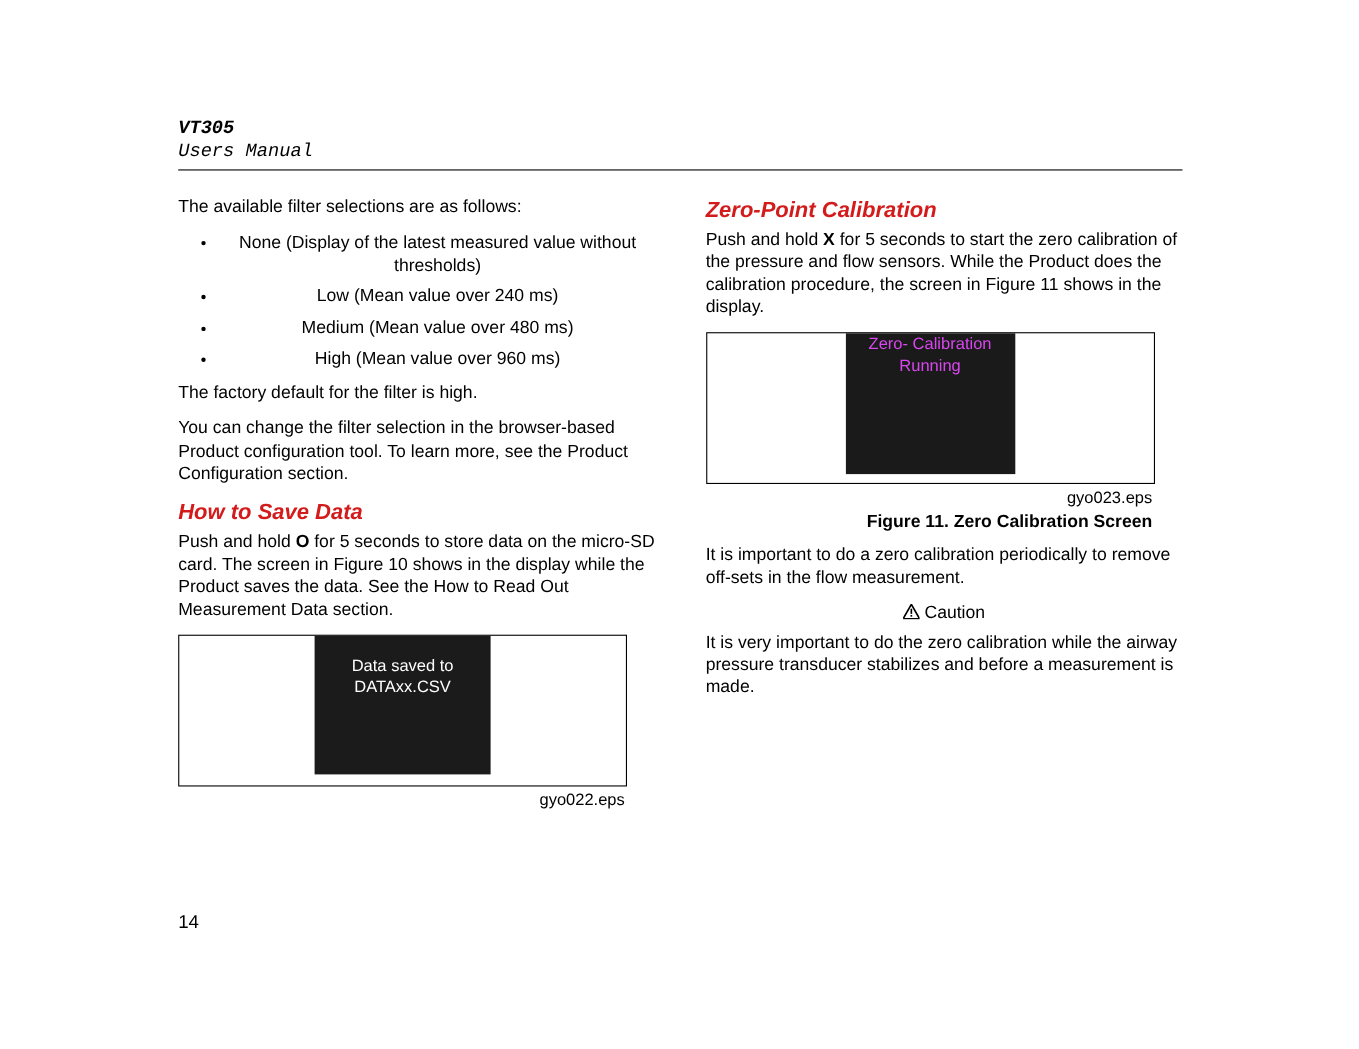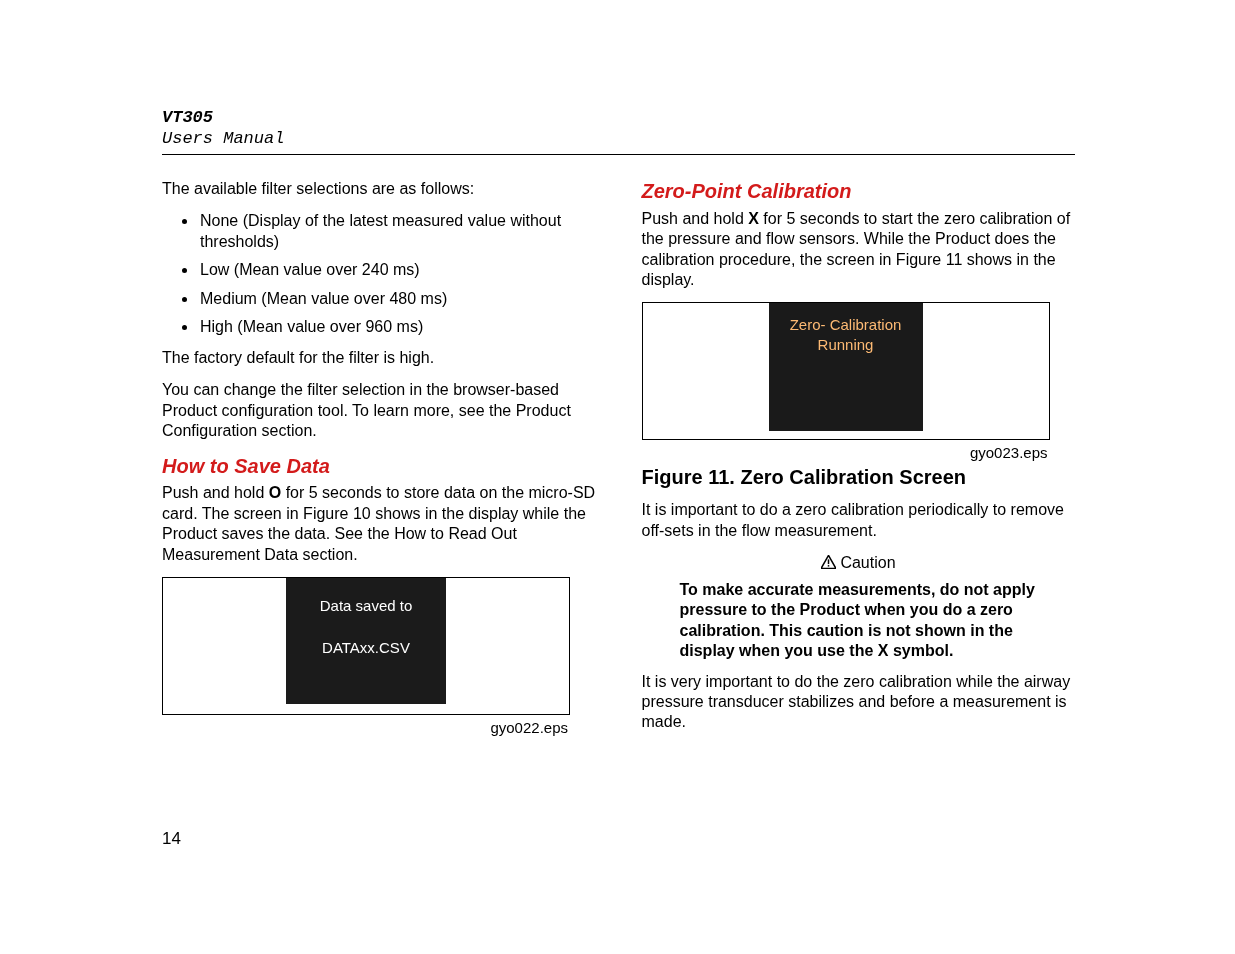--- a/index.html
+++ b/index.html
@@ -44,20 +44,21 @@
     font-size: 16px;
     line-height: 1.28;
   }
   .col p {
     margin: 0 0 12px 0;
   }
   ul.bullets {
     list-style: disc;
     padding-left: 36px;
     margin: 0 0 10px 0;
+    text-align: center;
   }
   ul.bullets li {
     padding-left: 2px;
     margin-bottom: 8px;
   }
   .section-head {
     color: #d31b1b;
     font-style: italic;
     font-weight: bold;
     font-size: 20px;
@@ -78,43 +79,41 @@
     background: #1b1b1b;
     margin-top: 0;
     color: #fff;
     font-size: 15px;
     text-align: center;
     display: flex;
     flex-direction: column;
     align-items: center;
     padding-top: 18px;
     box-sizing: border-box;
-    gap: 23px;
   }
   .screen-b {
     width: 154px;
     height: 128px;
     background: #1a1a1a;
-    color: #fdba74;
+    color: #d946ef;
     font-family: "Segoe UI", Arial, sans-serif;
     font-size: 15px;
     text-align: center;
-    padding-top: 12px;
     box-sizing: border-box;
   }
   .eps {
     text-align: right;
     font-size: 15px;
     width: 406px;
     margin-top: 3px;
   }
   .figcap {
-    text-align: left;
-    font-weight: bold;
-    font-size: 20px;
+    text-align: right;
+    font-weight: bold;
+    font-size: 16px;
     width: 406px;
     margin-top: 2px;
     margin-bottom: 10px;
   }
   .caution-line {
     text-align: center;
     font-weight: normal;
     font-size: 16px;
     margin-bottom: 6px;
   }
@@ -191,21 +190,20 @@
       <p>It is important to do a zero calibration periodically to remove off-sets in the flow measurement.</p>
 
       <div class="caution-line">
         <svg class="warn-icon" width="15" height="14" viewBox="0 0 16 14">
           <path d="M8 0 L16 14 L0 14 Z" fill="none" stroke="#000" stroke-width="1.6"></path>
           <rect x="7.2" y="4.2" width="1.6" height="5" fill="#000"></rect>
           <rect x="7.2" y="10.3" width="1.6" height="1.6" fill="#000"></rect>
         </svg>
         <span>Caution</span>
       </div>
-      <div class="caution-body">To make accurate measurements, do not apply pressure to the Product when you do a zero calibration. This caution is not shown in the display when you use the X symbol.</div>
 
       <p>It is very important to do the zero calibration while the airway pressure transducer stabilizes and before a measurement is made.</p>
     </div>
 
   </div>
 
   <div class="page-num">14</div>
 </div>
 
 </body></html>

